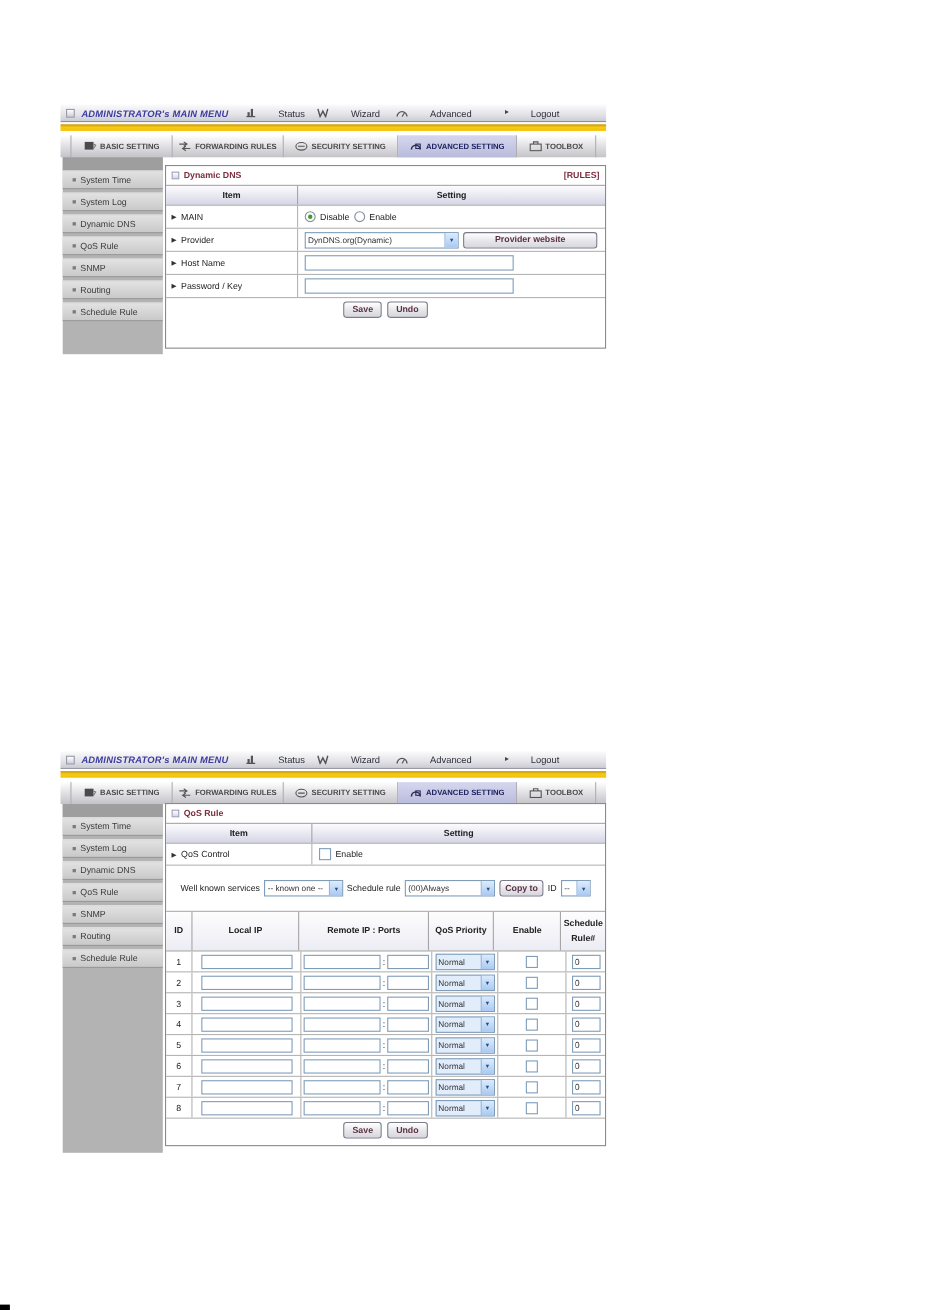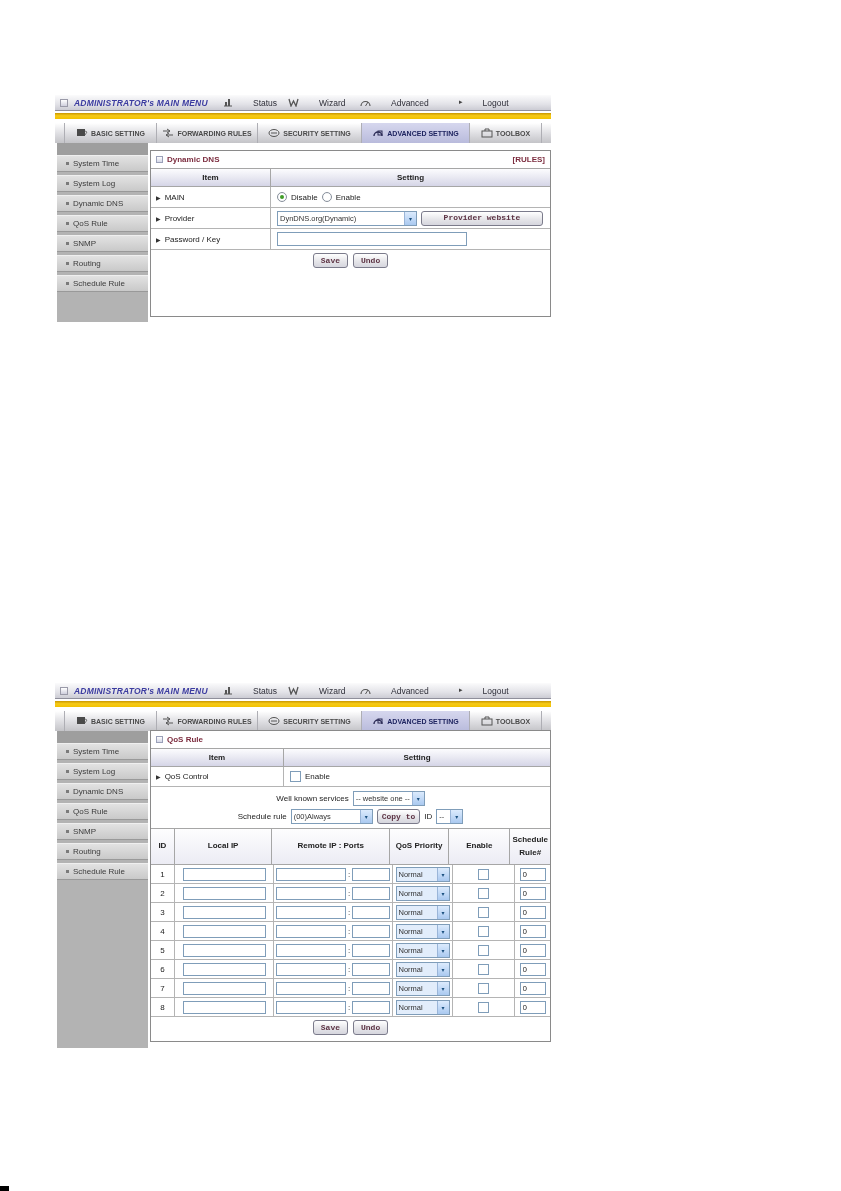--- a/index.html
+++ b/index.html
@@ -91,39 +91,39 @@
     overflow: hidden; }
   .combo .cbtn { width: 12px; height: 13px; margin-right: 0px;
     background: linear-gradient(#dcebfd, #aac9f0); border-left: 1px solid #9ab5d8;
     display: flex; align-items: center; justify-content: center;
     color: #1c5180; font-size: 6px; }
   .combo.blue { background: #e2edfb; }
 
   .xpbtn { height: 15px; border: 1px solid #7b7b8b; border-radius: 3px;
     background: linear-gradient(#ffffff, #e4e4e8 60%, #d6d6de);
     font-size: 8px; font-weight: bold; color: #5c3243; padding: 0 7px;
-    font-family: Liberation Mono, monospace; cursor: pointer; line-height: 1; }
+    font-family: Liberation Sans, sans-serif; cursor: pointer; line-height: 1; }
 
   .radio { width: 10px; height: 10px; border: 1px solid #88909c; border-radius: 50%;
     background: radial-gradient(#fff 55%, #dfe4ea); display: inline-flex;
     align-items: center; justify-content: center; cursor: pointer; }
   .radio .dot { width: 4px; height: 4px; border-radius: 50%; background: #3f9c28; }
 
   .checkbox { width: 11px; height: 11px; border: 1px solid #7f9db9; background: #fff;
     display: inline-block; cursor: pointer; }
 
   .btn-row { display: flex; align-items: center; justify-content: center; gap: 5px; }
   #shot1 .btn-row { height: 21px; border-bottom: none; }
   #shot2 .btn-row { height: 21px; }
 
   
   .qos-ctl-row { height: 20px; display: flex; border-bottom: 1px solid #b4b4b4; }
   .qos-ctl-row .c-item { width: 133px; }
   .svc-area { height: 42px; border-bottom: 1px solid #a6a6a6; display: flex;
-    flex-direction: column; align-items: center; justify-content: center; gap: 3px; }
+    flex-direction: row; align-items: center; justify-content: center; gap: 3px; }
   .svc-line { display: flex; align-items: center; gap: 4px; font-size: 8px; color: #222; }
 
   .qtable { }
   .q-hrow { display: flex; height: 36px; border-bottom: 1px solid #a6a6a6;
     background: linear-gradient(#fdfdfe, #ececf4); }
   .q-hcell { display: flex; align-items: center; justify-content: center; text-align: center;
     font-size: 8px; font-weight: bold; color: #222; border-right: 1px solid #a6a6a6;
     padding: 0 2px; line-height: 1.6; }
   .q-row { display: flex; height: 19px; border-bottom: 1px solid #b4b4b4; }
   .q-cell { display: flex; align-items: center; justify-content: center; gap: 2px;
@@ -277,20 +277,29 @@
         <span class="combo" style="width:140px">
           <span class="ct">DynDNS.org(Dynamic)</span>
           <span class="cbtn">▾</span>
         </span>
         <button class="xpbtn" style="width:122px">Provider website</button>
       </span>
     </div>
     <div class="f-row">
       <span class="c-item">
           <span class="arr">▶</span>
+          <span>Host Name</span>
+        </span>
+      <span class="c-set">
+          <input class="tin" style="width: 190px;" value="">
+        </span>
+    </div>
+    <div class="f-row">
+      <span class="c-item">
+          <span class="arr">▶</span>
           <span>Password / Key</span>
         </span>
       <span class="c-set">
           <input class="tin" style="width: 190px;" value="">
         </span>
     </div>
     <div class="btn-row">
       <button class="xpbtn">Save</button>
       <button class="xpbtn">Undo</button>
     </div>
@@ -417,21 +426,21 @@
       </span>
       <span class="c-set" style="flex:1;display:flex;align-items:center;gap:4px;padding-left:6px;font-size:8px;color:#222;">
         <span class="checkbox"></span>
         <span>Enable</span>
       </span>
     </div>
     <div class="svc-area">
       <div class="svc-line">
         <span>Well known services</span>
         <span class="combo" style="width:72px">
-          <span class="ct">-- website one --</span>
+          <span class="ct">-- known one --</span>
           <span class="cbtn">▾</span>
         </span>
       </div>
       <div class="svc-line">
         <span>Schedule rule</span>
         <span class="combo" style="width:82px">
           <span class="ct">(00)Always</span>
           <span class="cbtn">▾</span>
         </span>
         <button class="xpbtn" style="padding:0 4px">Copy to</button>

